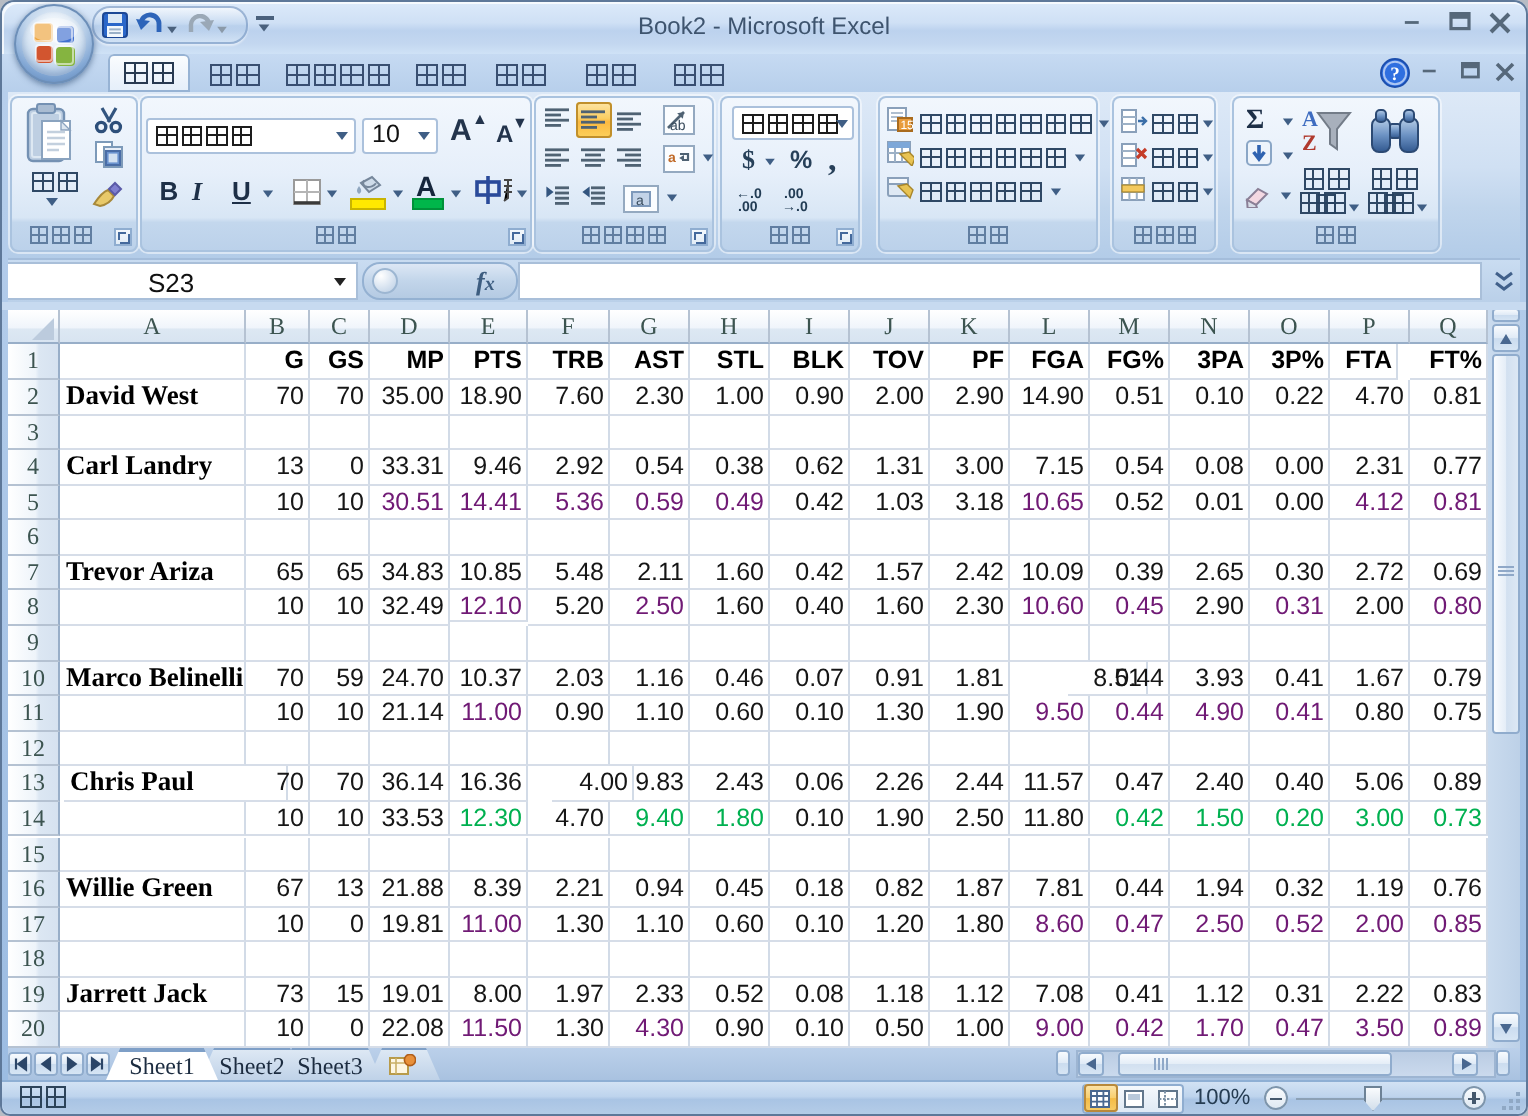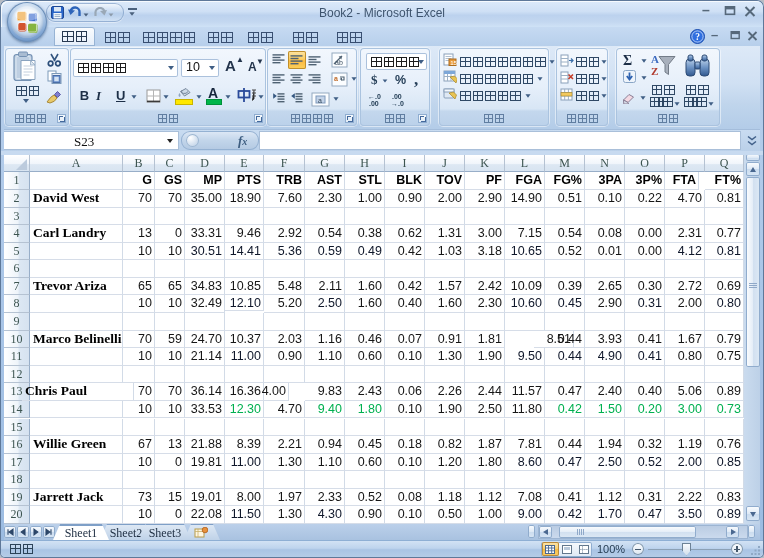--- a/index.html
+++ b/index.html
@@ -53,21 +53,21 @@
 #fxpill{position:absolute;left:181px;top:131px;width:78px;height:19px;border-radius:9px;background:linear-gradient(#dfe9f6,#c2d5ea 50%,#b3c9e2);box-shadow:inset 0 0 0 1px #94b1d2}
 #farea{position:absolute;left:259px;top:131px;width:482px;height:19px;background:#fff;box-shadow:inset 0 0 0 1px #a9bfd9}
 
 #sheet{position:absolute;left:4px;top:155px;width:740px;height:369px;background:#fff}
 .chead{position:absolute;top:0;height:17px;background:linear-gradient(#ffffff 0%,#f0f5fb 55%,#dde8f3 60%,#d8e4f1 100%);
 border-right:1px solid #b5c2d2;border-bottom:1px solid #98aec8;text-align:center;font-family:"Liberation Serif",serif;font-size:12px;color:#3c5450;line-height:17px}
 .rhead{position:absolute;left:4px;width:26px;background:linear-gradient(90deg,#ffffff 0%,#eef4fa 55%,#dce7f3 62%,#d6e2f0 100%);
 border-right:1px solid #98aec8;border-bottom:1px solid #b5c2d2;text-align:center;font-family:"Liberation Serif",serif;font-size:12px;color:#3c5450}
 .cell{position:absolute;border-right:1px solid #d2dbe7;border-bottom:1px solid #d6dde8;font-size:12.5px;color:#161616;text-align:right;padding-right:2px;white-space:nowrap}
 .cell.b{font-weight:700;color:#000}
-.cell.r{color:#0f172a}.cell.g{color:#00b050}
+.cell.r{color:#701a75}.cell.g{color:#00b050}
 .name{font-family:"Liberation Serif",serif;font-weight:700;font-size:13.5px;color:#000;text-align:left;padding-left:3px;overflow:hidden}
 
 #vsb{position:absolute;left:744px;top:153px;width:17px;height:371px;background:linear-gradient(90deg,#cadbee,#bcd0e7)}
 .sbtn{position:absolute;border-radius:2px;background:linear-gradient(#fdfeff,#dfeaf6 50%,#cbdcef 52%,#d9e7f5);box-shadow:inset 0 0 0 1px #90accd}
 .tri{position:absolute;width:0;height:0}
 
 #stbar{position:absolute;left:1px;top:524px;width:762px;height:16px;background:linear-gradient(#bbd0ea,#a9c2e0)}
 .stab{position:absolute;top:0;height:16px;font-family:"Liberation Serif",serif;font-size:12px;color:#1c2c40;text-align:center;line-height:16px}
 
 #status{position:absolute;left:1px;top:540px;width:762px;height:17px;border-radius:0 0 5px 5px;
@@ -383,21 +383,21 @@
 <rect x="2" y="6" width="9" height="17" rx="3.5" fill="url(#bino)" stroke="#2c4a74"></rect>
 <rect x="16" y="6" width="9" height="17" rx="3.5" fill="url(#bino)" stroke="#2c4a74"></rect>
 <rect x="4" y="2" width="5" height="6" rx="2" fill="url(#bino)" stroke="#2c4a74"></rect>
 <rect x="18" y="2" width="5" height="6" rx="2" fill="url(#bino)" stroke="#2c4a74"></rect>
 <rect x="11" y="9" width="5" height="7" rx="1" fill="url(#bino)" stroke="#2c4a74"></rect>
 </svg>
 <div class="abs" style="left:682px;top:84px;width:30px;text-align:center;color:#26405e;font-size:11px"><i class="cj"></i><i class="cj"></i><i class="cj"></i></div>
 <div class="abs" style="left:679px;top:96px;width:38px;text-align:center;color:#26405e;font-size:11px"><i class="cj"></i><i class="cj"></i><span class="da" style="transform:scale(.85)"></span></div>
 <div id="fbar"></div>
 <div id="nbox"></div>
-<div class="abs" style="left:74px;top:134px;font-family:Liberation Serif, serif;font-size:13px;color:#111">S23</div>
+<div class="abs" style="left:74px;top:134px;font-family:Liberation Sans, sans-serif;font-size:13px;color:#111">S23</div>
 <div class="abs da" style="left:167px;top:139px;border-top-color:#222"></div>
 <div id="fxpill"></div>
 <div class="abs" style="left:186px;top:134px;width:13px;height:13px;border-radius:50%;background:radial-gradient(circle at 35% 30%,#ffffff,#cfdded 60%,#b4c8de);box-shadow:inset 0 0 0 1px #9cb6d2"></div>
 <div class="abs" style="left:238px;top:133px;font-family:'Liberation Serif';font-style:italic;font-weight:700;font-size:13px;color:#3d5d80">f<span style="font-size:10px">x</span></div>
 <div id="farea"></div>
 <svg class="abs" style="left:746px;top:135px" width="12" height="12" viewBox="0 0 12 12">
 <path d="M2 1.5 l4 3 4-3 M2 6.5 l4 3 4-3" fill="none" stroke="#41608a" stroke-width="1.5"></path>
 </svg>
 <div id="sheet"></div>
 <div class="chead" style="left:4px;top:155px;width:26px">
@@ -637,26 +637,26 @@
 <div class="cell" style="left:345px;top:365.77px;width:40px;height:17.57px;line-height:16.57px"></div>
 <div class="cell" style="left:385px;top:365.77px;width:40px;height:17.57px;line-height:16.57px"></div>
 <div class="cell" style="left:425px;top:365.77px;width:40px;height:17.57px;line-height:16.57px"></div>
 <div class="cell" style="left:465px;top:365.77px;width:40px;height:17.57px;line-height:16.57px"></div>
 <div class="cell" style="left:505px;top:365.77px;width:40px;height:17.57px;line-height:16.57px"></div>
 <div class="cell" style="left:545px;top:365.77px;width:40px;height:17.57px;line-height:16.57px"></div>
 <div class="cell" style="left:585px;top:365.77px;width:40px;height:17.57px;line-height:16.57px"></div>
 <div class="cell" style="left:625px;top:365.77px;width:40px;height:17.57px;line-height:16.57px"></div>
 <div class="cell" style="left:665px;top:365.77px;width:40px;height:17.57px;line-height:16.57px"></div>
 <div class="cell" style="left:705px;top:365.77px;width:39px;height:17.57px;line-height:16.57px"></div>
-<div class="cell name" style="left:22px;top:383.35px;width:112px;height:17.57px;line-height:16.57px">Chris Paul</div>
+<div class="cell name" style="left:32px;top:383.35px;width:112px;height:17.57px;line-height:16.57px">Chris Paul</div>
 <div class="cell" style="left:123px;top:383.35px;width:32px;height:17.57px;line-height:16.57px">70</div>
 <div class="cell" style="left:155px;top:383.35px;width:30px;height:17.57px;line-height:16.57px">70</div>
 <div class="cell" style="left:185px;top:383.35px;width:40px;height:17.57px;line-height:16.57px">36.14</div>
 <div class="cell" style="left:225px;top:383.35px;width:39px;height:17.57px;line-height:16.57px">16.36</div>
-<div class="cell" style="left:248px;top:383.35px;width:41px;height:17.57px;line-height:16.57px">4.00</div>
+<div class="cell" style="left:276px;top:383.35px;width:41px;height:17.57px;line-height:16.57px">4.00</div>
 <div class="cell" style="left:305px;top:383.35px;width:40px;height:17.57px;line-height:16.57px">9.83</div>
 <div class="cell" style="left:345px;top:383.35px;width:40px;height:17.57px;line-height:16.57px">2.43</div>
 <div class="cell" style="left:385px;top:383.35px;width:40px;height:17.57px;line-height:16.57px">0.06</div>
 <div class="cell" style="left:425px;top:383.35px;width:40px;height:17.57px;line-height:16.57px">2.26</div>
 <div class="cell" style="left:465px;top:383.35px;width:40px;height:17.57px;line-height:16.57px">2.44</div>
 <div class="cell" style="left:505px;top:383.35px;width:40px;height:17.57px;line-height:16.57px">11.57</div>
 <div class="cell" style="left:545px;top:383.35px;width:40px;height:17.57px;line-height:16.57px">0.47</div>
 <div class="cell" style="left:585px;top:383.35px;width:40px;height:17.57px;line-height:16.57px">2.40</div>
 <div class="cell" style="left:625px;top:383.35px;width:40px;height:17.57px;line-height:16.57px">0.40</div>
 <div class="cell" style="left:665px;top:383.35px;width:40px;height:17.57px;line-height:16.57px">5.06</div>

